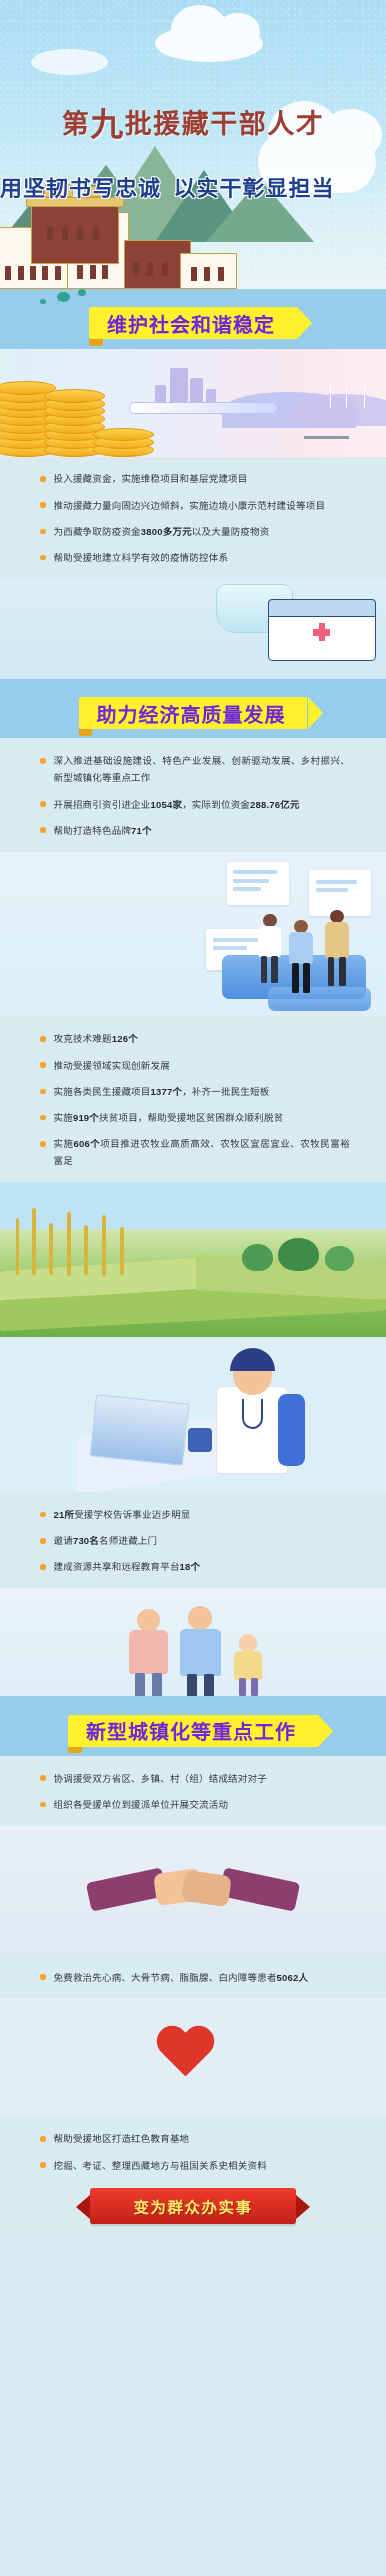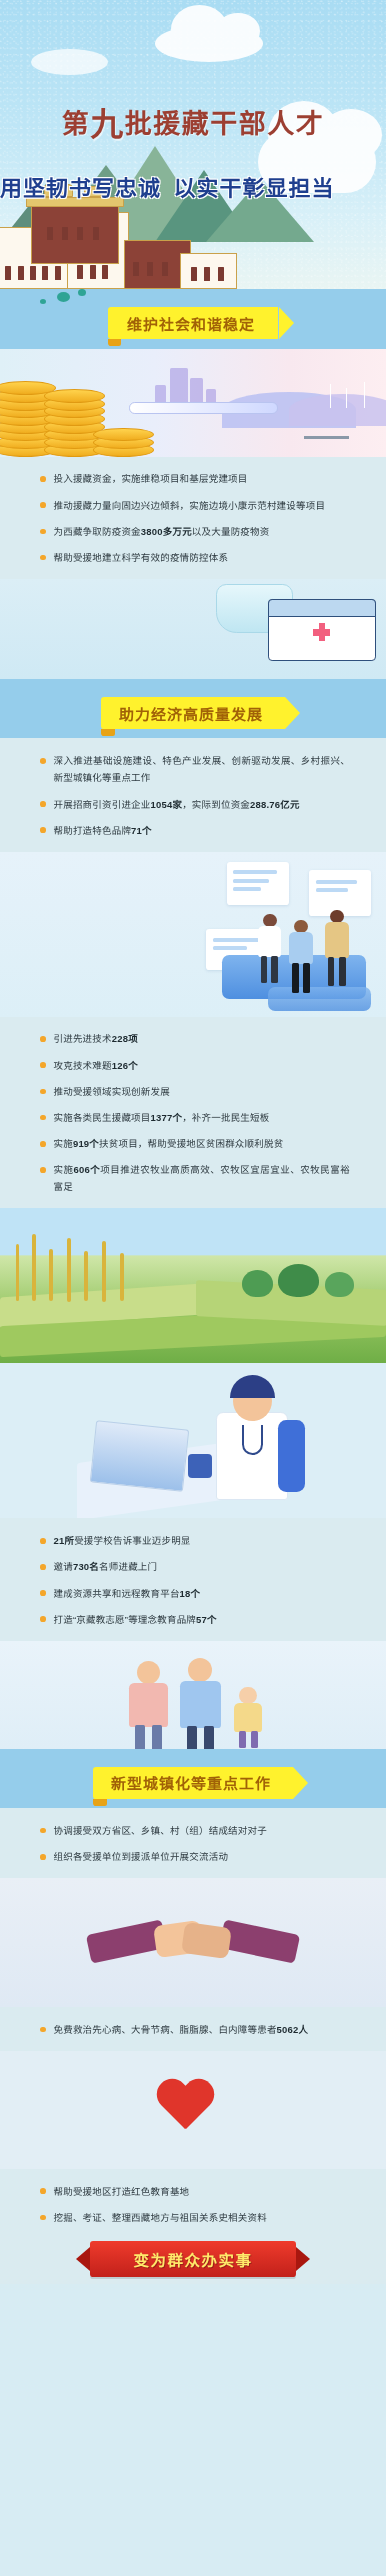--- a/index.html
+++ b/index.html
@@ -82,21 +82,21 @@
   }
   .banner:after {
     content:""; position:absolute; right:-15.5px; top:0;
     border-top:16px solid transparent; border-bottom:16px solid transparent;
     border-left:15.5px solid #fff22d;
   }
   .banner:before {
     content:""; position:absolute; left:0px; bottom:-6.7px; width:13.4px; height:6.7px;
     background:#e8a317; border-radius:0 0 2.1px 3.1px;
   }
-  .banner span { font-size:15px; font-weight:900; color:#a16207; letter-spacing:1px; white-space:nowrap; }
+  .banner span { font-size:20px; font-weight:900; color:#6d28d9; letter-spacing:1px; white-space:nowrap; }
 
   .dots { position:absolute; top:3.1px; left:57px; }
   .dot { position:absolute; background:#1d9c86; border-radius:50%; opacity:.85; }
 
   
   .panel { background:#daebf0; padding:2.1px 0 5.2px; }
   ul.items { list-style:none; width:314px; margin:0 auto; padding:7.2px 0 3.1px; }
   ul.items li {
     position:relative; padding:4.6px 0 4.6px 17.5px; font-size:9.5px; line-height:17px;
     color:#2f3b41; text-align:justify; letter-spacing:0.2px;
@@ -354,21 +354,20 @@
     <div class="person" style="left:325px;top:58px;">
       <span class="head" style="width:13.4px;height:13.4px;left:5.2px;top:0;background:#6e3d2c;"></span>
       <span class="torso" style="width:24px;height:36px;left:0;top:12.4px;background:#e5c684;"></span>
       <span class="leg" style="width:6.2px;height:29px;left:3.1px;top:47px;background:#2b3038;"></span>
       <span class="leg" style="width:6.2px;height:29px;left:14.4px;top:47px;background:#2b3038;"></span>
     </div>
   </div>
 
   <div class="panel">
     <ul class="items">
-      <li>引进先进技术<b>228项</b></li>
       <li>攻克技术难题<b>126个</b></li>
       <li>推动受援领域实现创新发展</li>
       <li>实施各类民生援藏项目<b>1377个</b>，补齐一批民生短板</li>
       <li>实施<b>919个</b>扶贫项目，帮助受援地区贫困群众顺利脱贫</li>
       <li>实施<b>606个</b>项目推进农牧业高质高效、农牧区宜居宜业、农牧民富裕富足</li>
     </ul>
   </div>
 
   <div class="illus strip-field">
     <div class="plot" style="left:0;top:82px;width:216px;height:31px;background:#c8dd8a;transform:skewY(-4deg);"></div>
@@ -396,21 +395,20 @@
     <div style="position:absolute;left:242px;top:62px;width:20.6px;height:30px;border:2.6px solid #2f4a8c;border-top:none;border-radius:0 0 11.3px 11.3px;"></div>
     <div style="position:absolute;left:278px;top:57px;width:27px;height:72px;background:#3f6fd8;border-radius:8.2px;"></div>
     <div style="position:absolute;left:188px;top:91px;width:24px;height:24px;background:#3d62b8;border-radius:4.1px;"></div>
   </div>
 
   <div class="panel">
     <ul class="items">
       <li><b>21所</b>受援学校告诉事业迈步明显</li>
       <li>邀请<b>730名</b>名师进藏上门</li>
       <li>建成资源共享和远程教育平台<b>18个</b></li>
-      <li>打造“京藏教志愿”等理念教育品牌<b>57个</b></li>
     </ul>
   </div>
 
   <div class="illus" style="height:108px;background:linear-gradient(180deg,#e9f3fa,#dfeef7);">
     <div class="person" style="left:129px;top:20.6px;">
       <span class="head" style="width:23px;height:23px;left:8.2px;top:0;background:#f3c49a;"></span>
       <span class="torso" style="width:39px;height:44px;left:0;top:21.6px;background:#f2b8b0;"></span>
       <span class="leg" style="width:10.3px;height:25px;left:6.2px;top:64px;background:#6a7ba8;"></span>
       <span class="leg" style="width:10.3px;height:25px;left:23px;top:64px;background:#6a7ba8;"></span>
     </div>

